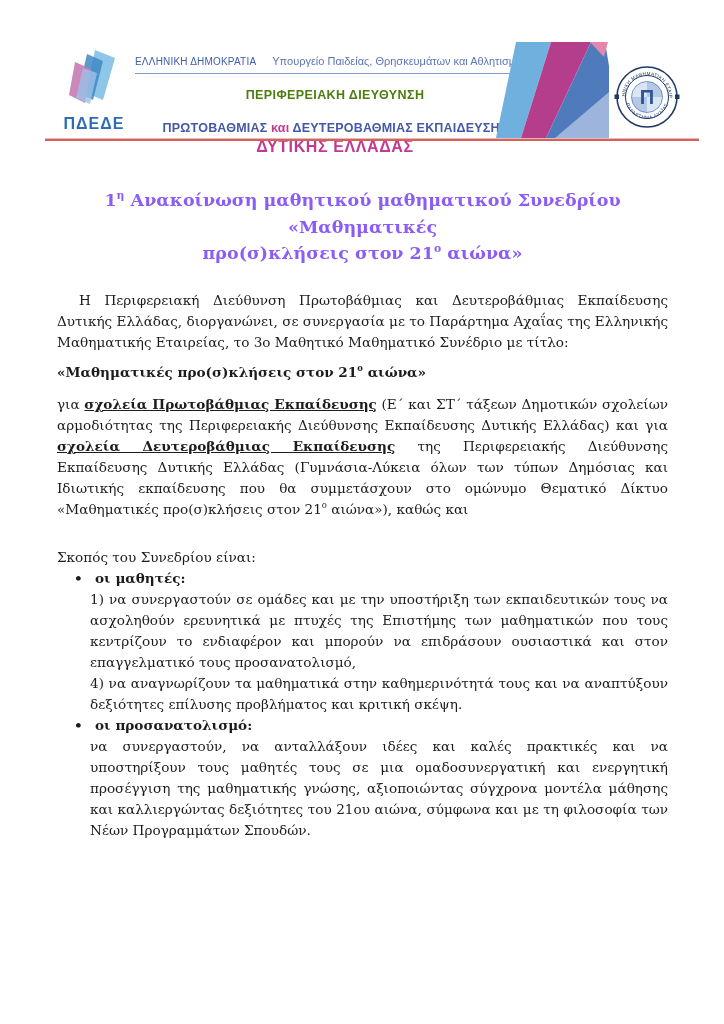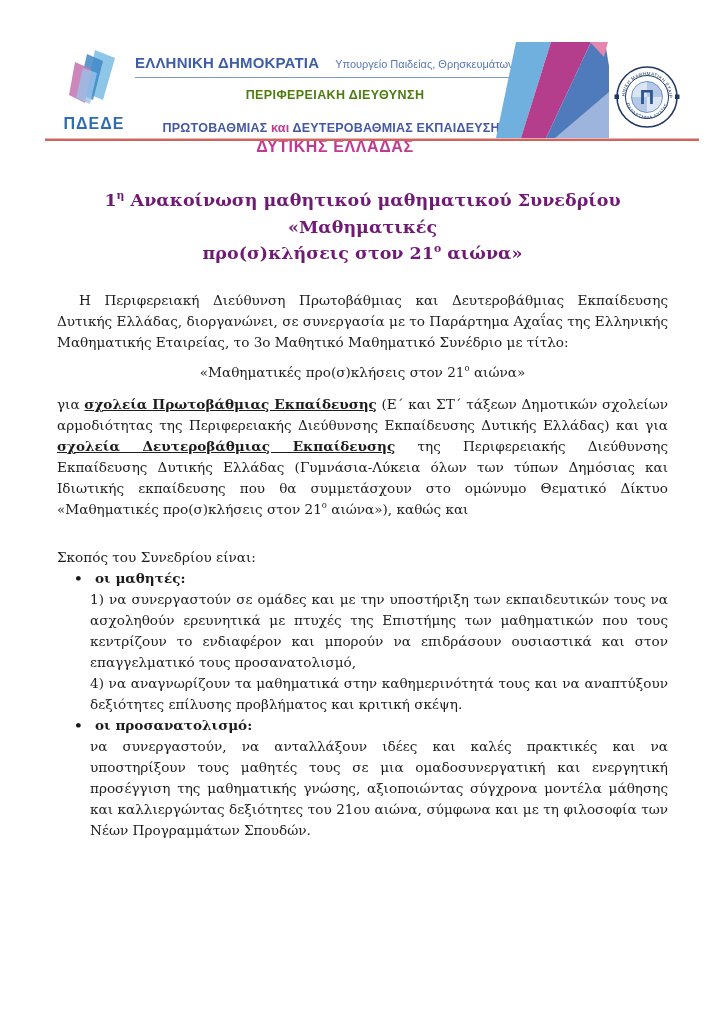--- a/index.html
+++ b/index.html
@@ -21,21 +21,21 @@
   }
   .gov-line{
     position:absolute;left:128px;top:54px;width:372px;
     display:flex;align-items:center;gap:7px;
     font-family:"Liberation Sans", sans-serif;
   }
   .gov-texts{
     display:flex;align-items:baseline;gap:16px;
     border-bottom:1px solid #7d9ac8;padding-bottom:6px;
   }
-  .republic{font-weight:bold;font-size:15px;color:#3f5ea8;letter-spacing:.2px;white-space:nowrap;}
+  .republic{font-weight:normal;font-size:10px;color:#3f5ea8;letter-spacing:.2px;white-space:nowrap;}
   .ministry{font-size:11px;color:#5b76b8;white-space:nowrap;}
   .directorate{
     position:absolute;left:150px;top:88px;width:370px;text-align:center;
     font-family:"Liberation Sans", sans-serif;font-weight:bold;
   }
   .dir-l1{font-size:12.5px;color:#4d7c0f;letter-spacing:.4px;margin-bottom:19px;}
   .dir-l2{font-size:12.5px;color:#4558a8;letter-spacing:.2px;margin-bottom:3px;}
   .dir-kai{color:#c13a92;text-align:right;}
   .dir-l3{font-size:16px;color:#c13a92;letter-spacing:.6px;}
   .parallelogram{position:absolute;left:493px;top:40px;}
@@ -44,25 +44,25 @@
     position:absolute;left:45px;top:138px;width:654px;height:2px;
     background:#d4625c;border-top:1px solid #eab7b4;
   }
   
   .content{
     position:absolute;left:57px;top:140px;width:611px;
     font-size:13.6px;line-height:21px;
   }
   .doc-title{
     margin:47px 0 0 0;text-align:center;
-    font-size:17.5px;line-height:26.5px;font-weight:bold;color:#701a75;
+    font-size:17.5px;line-height:26.5px;font-weight:bold;color:#8b5cf6;
   }
   sup{font-size:62%;line-height:0;}
   .p-intro{margin:23px 0 0 0;text-align:justify;text-indent:22px;}
-  .subtitle{margin:9px 0 10px 0;text-align:center;font-weight:normal;}
+  .subtitle{margin:9px 0 10px 0;font-weight:bold;}
   .p-scope{margin:11px 0 0 0;text-align:justify;}
   .bu{font-weight:bold;text-decoration:underline;}
   .b{font-weight:normal;}
   .purpose{margin:27px 0 0 0;}
   .bullet-head{display:flex;padding-left:17px;font-weight:bold;margin-top:0;}
   .dot{width:21px;font-weight:bold;}
   .bullet-body{padding-left:33px;text-align:justify;}
 </style>
 </head>
 <body>

